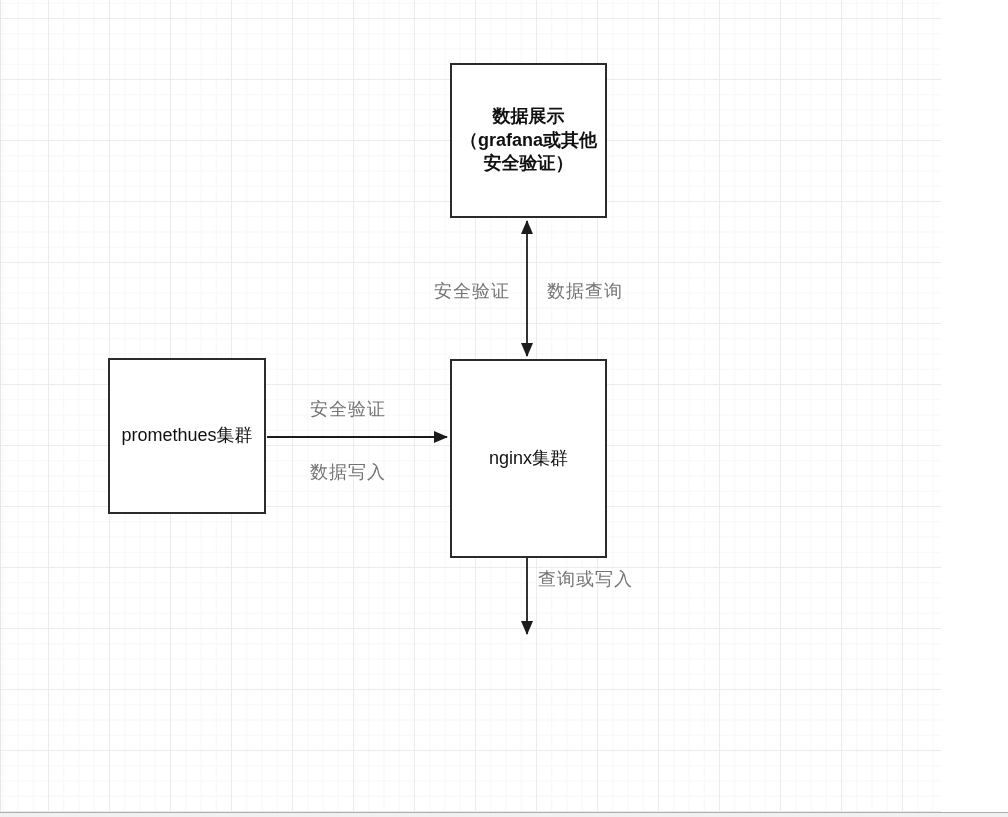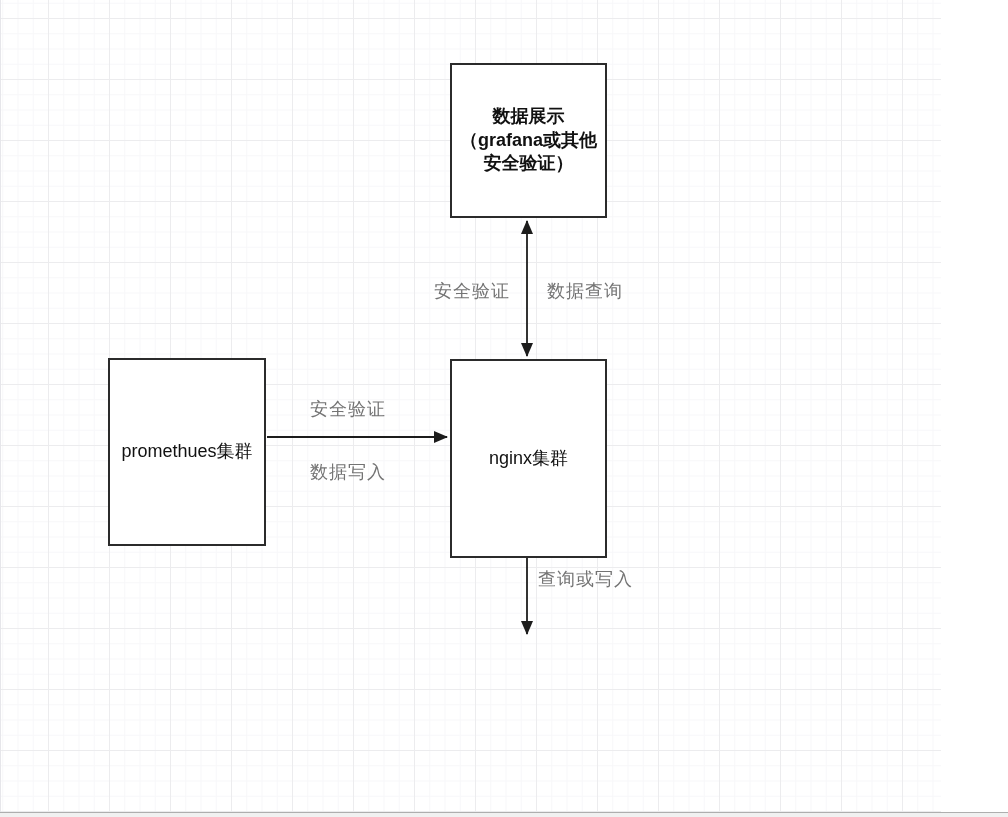--- a/index.html
+++ b/index.html
@@ -68,21 +68,21 @@
   </svg>
 
   <div class="node" style="left:450px; top:63px; width:157px; height:155px;">
     <div class="lines">
       <div>数据展示</div>
       <div>（grafana或其他</div>
       <div>安全验证）</div>
     </div>
   </div>
 
-  <div class="node" style="left:108px; top:358px; width:158px; height:188px;">
+  <div class="node" style="left:108px; top:358px; width:158px; height:156px;">
     <span>promethues集群</span>
   </div>
 
   <div class="node" style="left:450px; top:359px; width:157px; height:199px;">
     <span>nginx集群</span>
   </div>
 
 
   <div class="edge-label" style="left:434px; top:279px;">安全验证</div>
 

